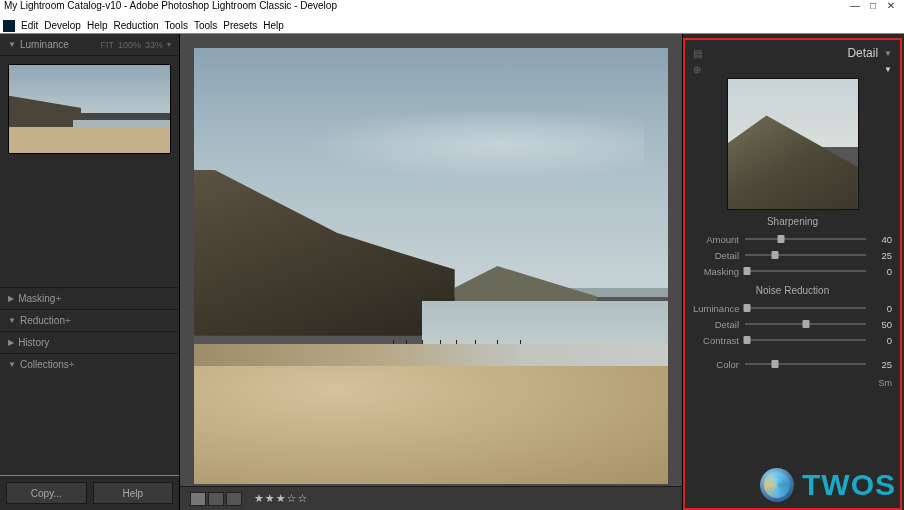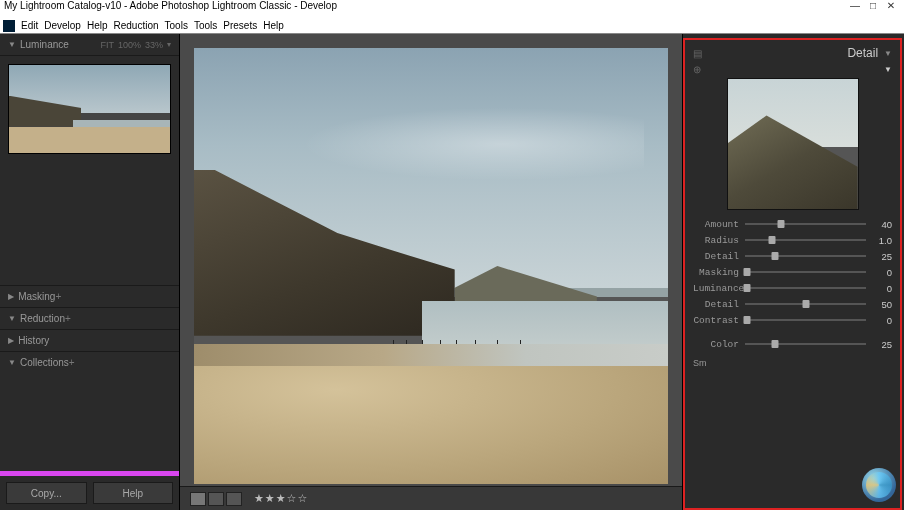--- a/index.html
+++ b/index.html
@@ -26,21 +26,21 @@
 .nav-header .zoom { color: #666; margin-left: 4px; font-size: 9px; }
 .nav-preview { margin: 8px; height: 90px; background: #444; position: relative; overflow: hidden; border: 1px solid #000; }
 .nav-preview .sky { position: absolute; top: 0; left: 0; right: 0; height: 55%; background: linear-gradient(#8fa8b5, #b8c6cc); }
 .nav-preview .cliff { position: absolute; top: 35%; left: 0; width: 45%; height: 35%; background: #4a4538; clip-path: polygon(0 0, 100% 40%, 100% 100%, 0 100%); }
 .nav-preview .sand { position: absolute; bottom: 0; left: 0; right: 0; height: 30%; background: #c4b08a; }
 .nav-preview .sea { position: absolute; bottom: 25%; left: 40%; right: 0; height: 12%; background: #a8b5b8; }
 .left-spacer { flex: 1; }
 .panel-row { height: 22px; display: flex; align-items: center; padding: 0 8px; color: #999; font-size: 10px; border-top: 1px solid #1a1a1a; }
 .panel-row .tri { margin-right: 4px; font-size: 8px; color: #888; }
 .panel-row .plus { color: #777; }
-.bottom-buttons { display: flex; gap: 6px; padding: 6px; border-top: 5px solid #d946ef; }
+.bottom-buttons { display: flex; gap: 6px; padding: 6px; border-top: 1px solid #d946ef; }
 .bottom-buttons button { flex: 1; height: 22px; background: #3a3a3a; border: 1px solid #1a1a1a; color: #aaa; font-size: 10px; cursor: pointer; }
 
 
 .center { flex: 1; display: flex; flex-direction: column; background: #4a4a4a; }
 .canvas { flex: 1; margin: 14px 14px 2px 14px; position: relative; overflow: hidden; background: #555; }
 .canvas .sky { position: absolute; top: 0; left: 0; right: 0; height: 56%; background: linear-gradient(180deg, #8ba3b2 0%, #a8bcc5 40%, #c8d3d6 100%); }
 .canvas .clouds { position: absolute; top: 10%; left: 20%; width: 75%; height: 30%; background: radial-gradient(ellipse 80% 40% at 60% 40%, rgba(255,255,255,0.35), transparent 70%); }
 .canvas .horizon { position: absolute; top: 55%; left: 0; right: 0; height: 2%; background: #95a3a5; }
 .canvas .cliff-main { position: absolute; top: 28%; left: 0; width: 55%; height: 38%; background: linear-gradient(160deg, #5a5242 0%, #3e382c 60%, #2d2820 100%); clip-path: polygon(0 0, 8% 0, 55% 38%, 75% 48%, 100% 60%, 100% 100%, 0 100%); }
 .canvas .cliff-far { position: absolute; top: 50%; left: 55%; width: 30%; height: 10%; background: #6a6a5a; clip-path: polygon(0 50%, 30% 0, 100% 70%, 100% 100%, 0 100%); }
@@ -68,21 +68,21 @@
 .detail-head .tri { margin-left: 6px; color: #888; font-size: 8px; }
 .detail-sub { display: flex; justify-content: space-between; height: 14px; align-items: center; color: #666; }
 .detail-sub .tri2 { font-size: 8px; color: #ccc; }
 
 .detail-zoom { width: 132px; height: 132px; margin: 2px auto 6px; background: #555; border: 1px solid #111; position: relative; overflow: hidden; }
 .detail-zoom .dz-sky { position: absolute; top: 0; left: 0; right: 0; height: 52%; background: linear-gradient(#c8d4d6, #d8dedb); }
 .detail-zoom .dz-cliff { position: absolute; top: 28%; left: 0; width: 100%; height: 72%; background: linear-gradient(150deg, #6a6650 10%, #4e4a3a 50%, #3a362a); clip-path: polygon(0 30%, 30% 0, 100% 55%, 100% 100%, 0 100%); }
 
 .group-title { text-align: center; color: #aaa; margin: 6px 0 4px; font-size: 10px; }
 .slider-row { display: flex; align-items: center; height: 16px; }
-.slider-row .lbl { width: 52px; text-align: right; color: #999; padding-right: 6px; font-size: 9.5px; font-family: Liberation Mono, monospace; }
+.slider-row .lbl { width: 52px; text-align: right; color: #999; padding-right: 6px; font-size: 9.5px; }
 .slider-row .track { flex: 1; height: 2px; background: #555; position: relative; margin-right: 6px; }
 .slider-row .track .handle { position: absolute; top: -3px; width: 7px; height: 8px; background: #aaa; border-radius: 1px; transform: translateX(-50%); }
 .slider-row .val { width: 20px; text-align: right; color: #ccc; font-size: 9.5px; }
 
 .watermark { position: absolute; bottom: 8px; right: 8px; display: flex; align-items: center; gap: 8px; z-index: 99; }
 .watermark .bulb { width: 34px; height: 34px; border-radius: 50%; background: radial-gradient(circle at 35% 30%, #9de, #369 70%); position: relative; }
 .watermark .bulb::after { content: ""; position: absolute; inset: 4px; border-radius: 50%; background: conic-gradient(#6cf, #39c, #6cf, #fc6, #6cf); opacity: 0.7; }
 .watermark .txt { font-family: Arial Black, sans-serif; font-weight: 900; font-size: 30px; color: #1aa9c9; letter-spacing: 1px; }
 </style>
 </head>
@@ -199,49 +199,44 @@
       </div>
       <div class="detail-sub">
         <span style="color:#666;">⊕</span>
         <span class="tri2">▼</span>
       </div>
       <div class="detail-zoom">
         <div class="dz-sky"></div>
           <div class="dz-cliff"></div>
       </div>
 
+      <div class="group-title">Sharpening</div>
       <div class="slider-row">
         <span class="lbl">Amount</span>
         <div class="track">
             <div class="handle" style="left:30%;"></div>
           </div>
         <span class="val">40</span>
       </div>
       <div class="slider-row">
-        <span class="lbl">Radius</span>
-        <div class="track">
-            <div class="handle" style="left:22%;"></div>
-          </div>
-        <span class="val">1.0</span>
-      </div>
-      <div class="slider-row">
         <span class="lbl">Detail</span>
         <div class="track">
             <div class="handle" style="left:25%;"></div>
           </div>
         <span class="val">25</span>
       </div>
       <div class="slider-row">
         <span class="lbl">Masking</span>
         <div class="track">
             <div class="handle" style="left:2%;"></div>
           </div>
         <span class="val">0</span>
       </div>
 
+      <div class="group-title">Noise Reduction</div>
       <div class="slider-row">
         <span class="lbl">Luminance</span>
         <div class="track">
             <div class="handle" style="left:2%;"></div>
           </div>
         <span class="val">0</span>
       </div>
       <div class="slider-row">
         <span class="lbl">Detail</span>
         <div class="track">
@@ -258,21 +253,22 @@
       </div>
       <div style="height:8px;"></div>
       <div class="slider-row">
         <span class="lbl">Color</span>
         <div class="track">
             <div class="handle" style="left:25%;"></div>
           </div>
         <span class="val">25</span>
       </div>
       <div style="height:6px;"></div>
-      <div style="color:#999;font-size:9px;">Sm</div>
+      <div style="color:#999;font-size:9px;text-align:right;">Sm</div>
     </div>
   </div>
 
 </div>
 
 <div class="watermark">
   <div class="bulb"></div>
+  <div class="txt">TWOS</div>
 </div>
 
 </body></html>

